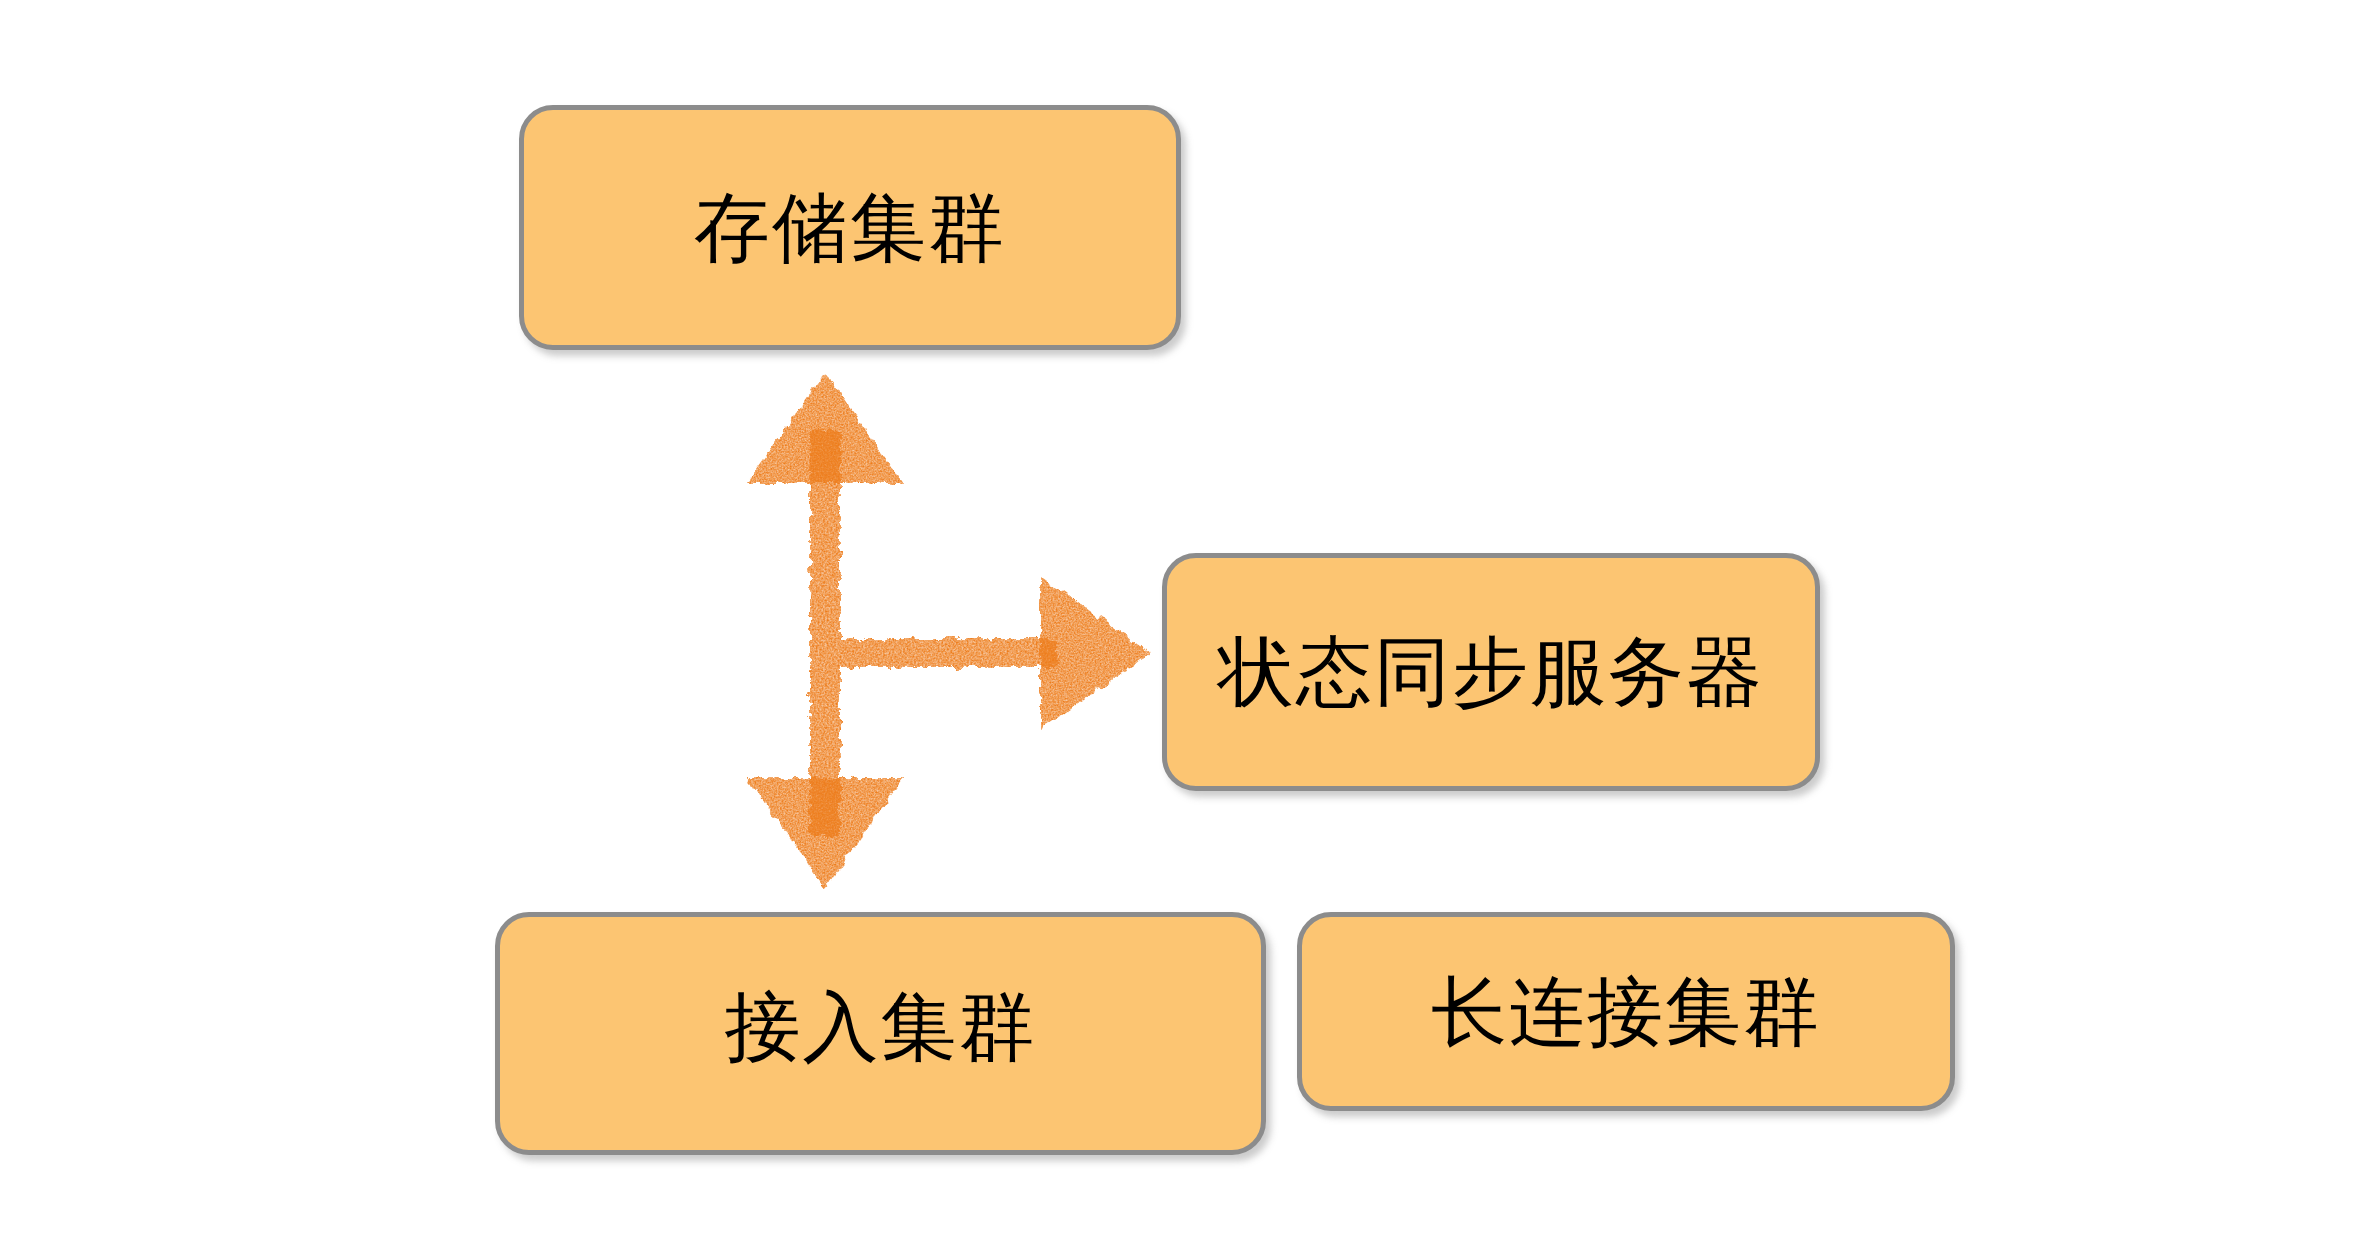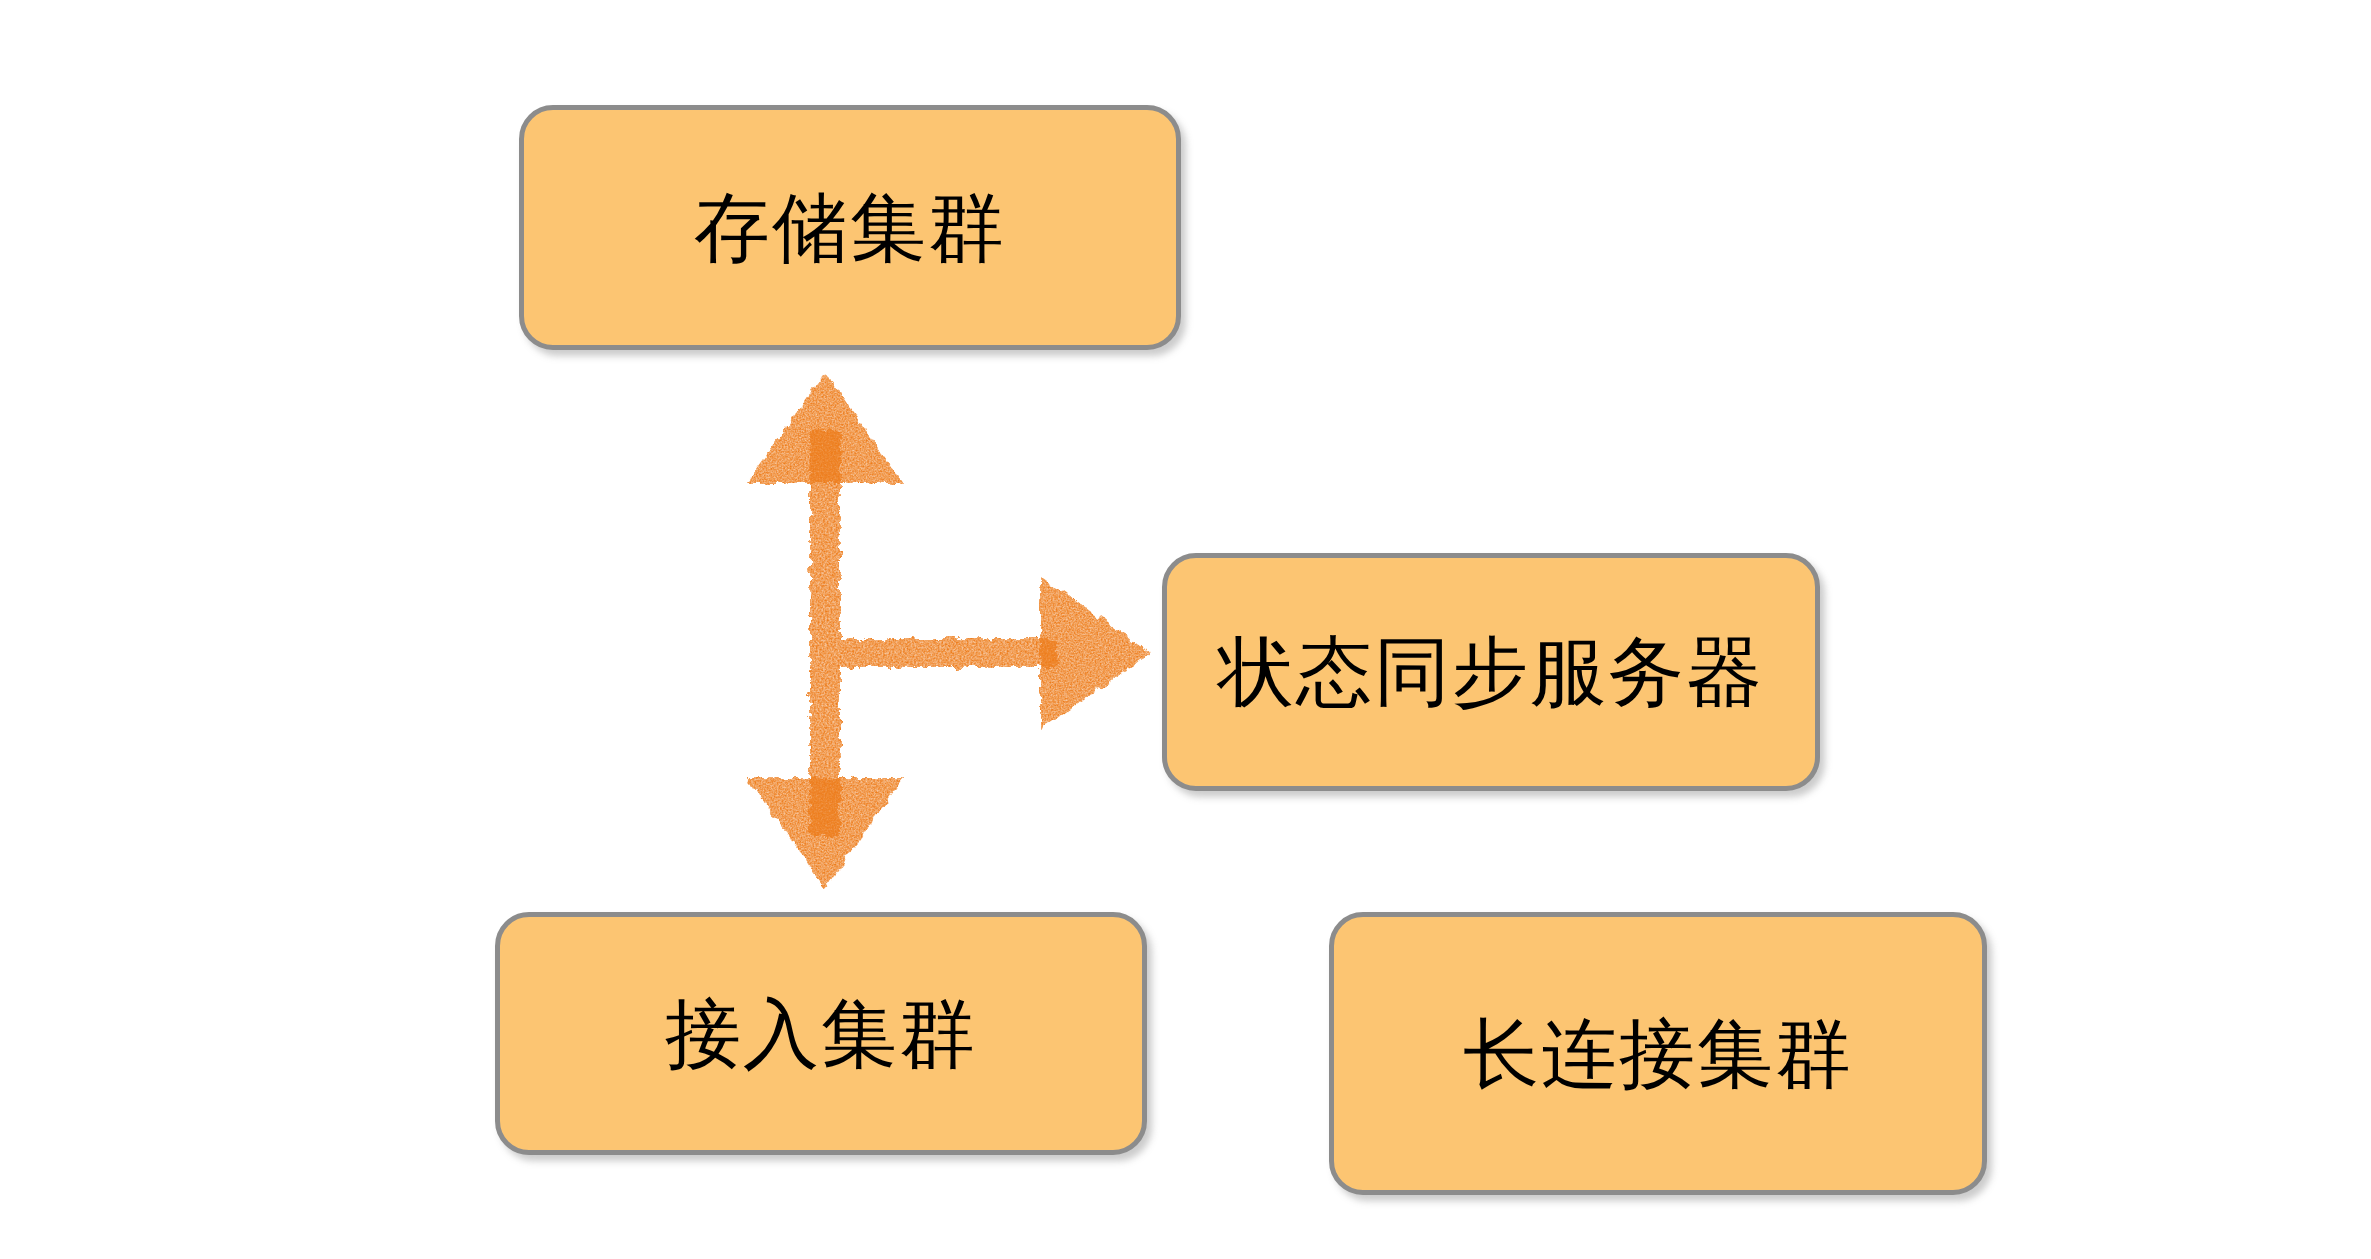--- a/index.html
+++ b/index.html
@@ -35,22 +35,22 @@
     font-size: 76px;
     line-height: 1.1;
     letter-spacing: 2px;
     white-space: nowrap;
     font-weight: 400;
   }
 
   
   #node-storage      { left: 495px;  top: 105px;  width: 662px; height: 245px; margin-left: 24px; }
   #node-state-sync   { left: 1162px; top: 553px;  width: 658px; height: 238px; }
-  #node-access       { left: 495px;  top: 912px;  width: 652px; height: 243px; }
-  #node-long-conn    { left: 1297px; top: 912px;  width: 658px; height: 283px; margin-left: 32px; }
+  #node-access       { left: 495px;  top: 912px;  width: 771px; height: 243px; font-family: Liberation Mono, monospace; }
+  #node-long-conn    { left: 1297px; top: 912px;  width: 658px; height: 199px; }
 
   
   #arrow-layer {
     position: absolute;
     left: 0; top: 0;
     width: 2371px;
     height: 1259px;
     pointer-events: none;
   }
 </style>

